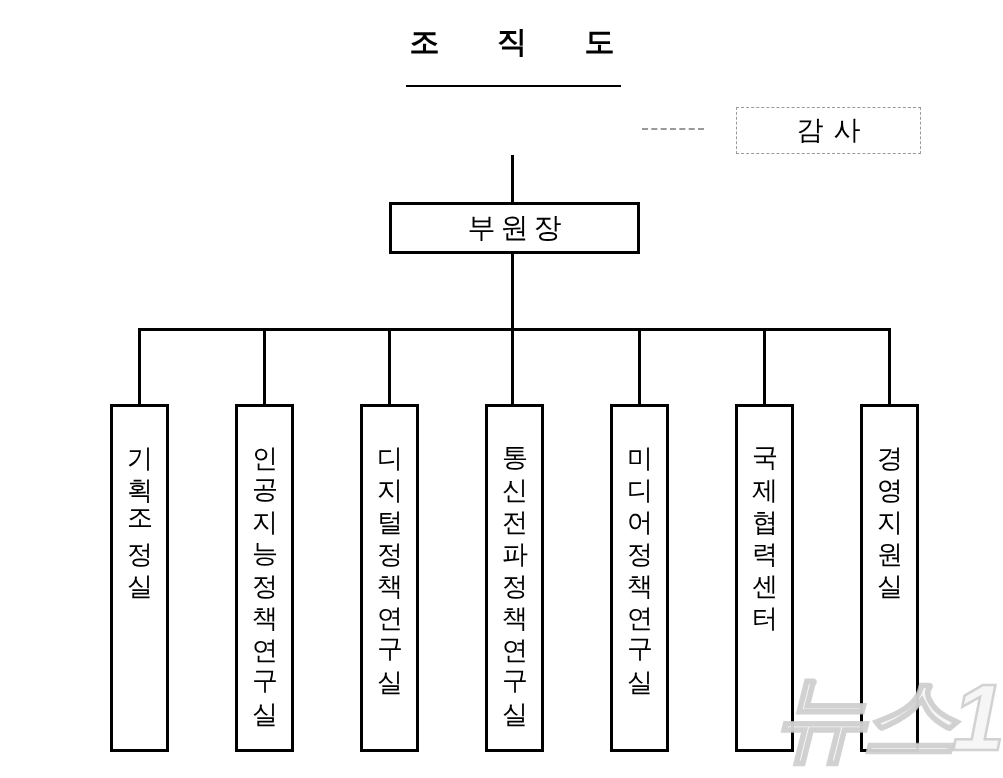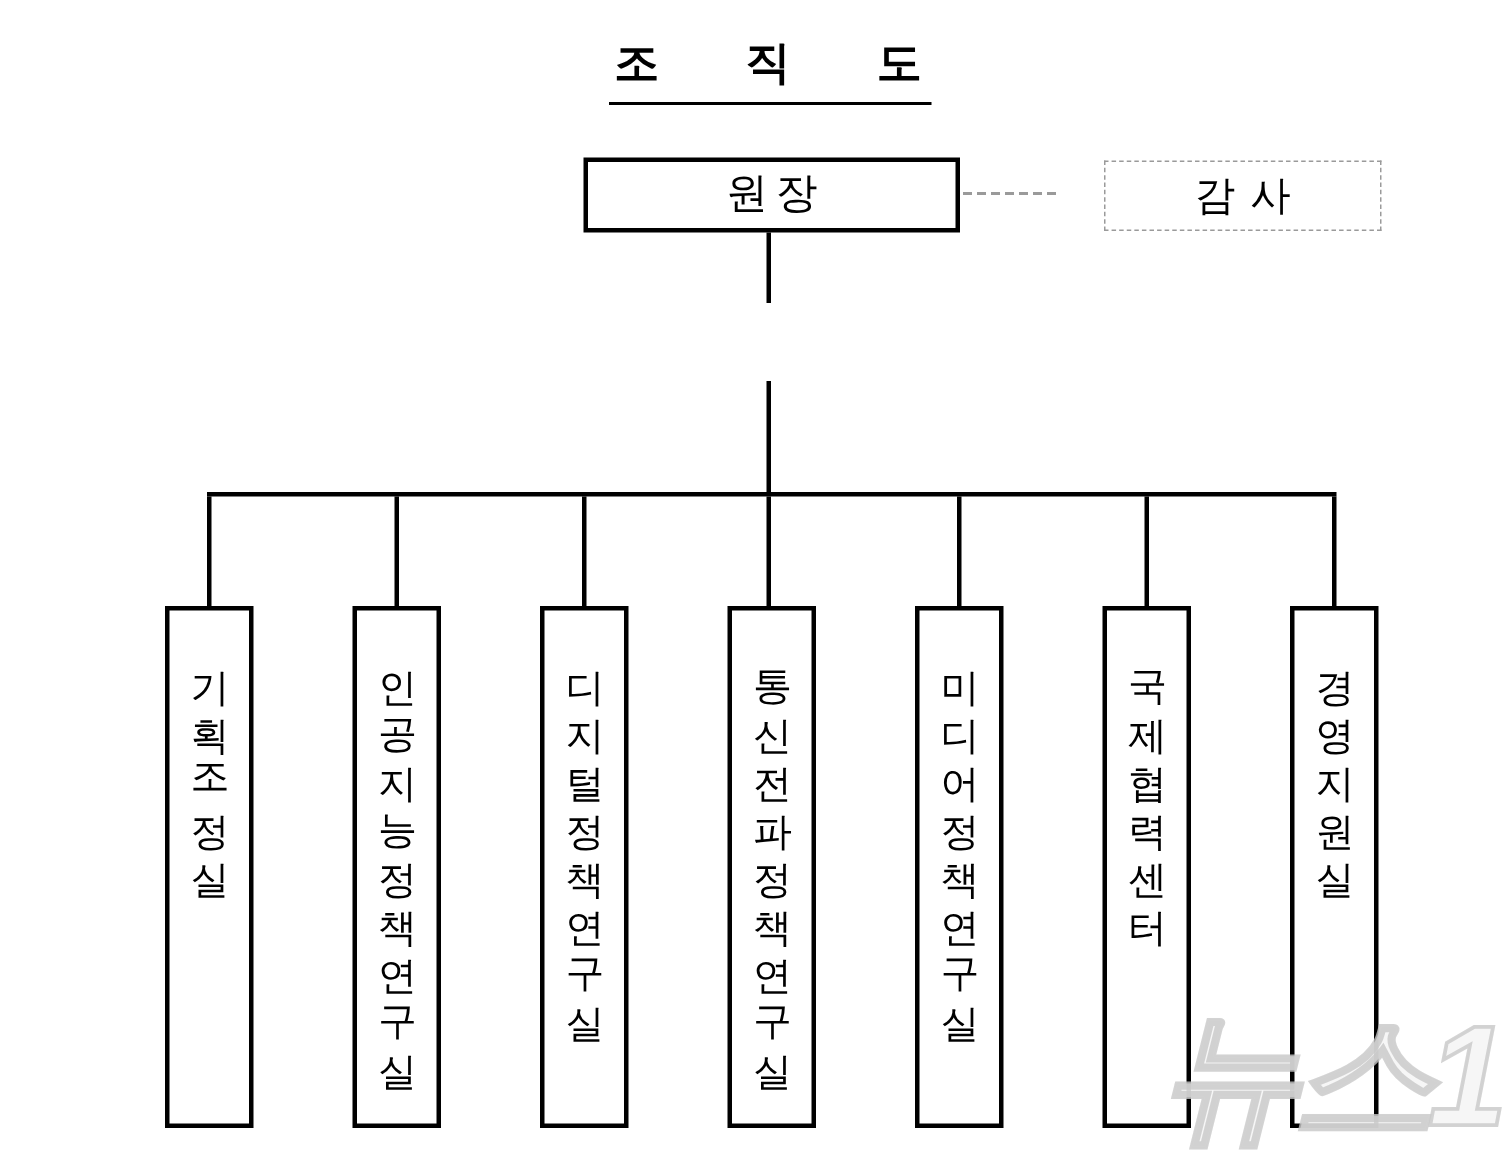--- a/index.html
+++ b/index.html
@@ -20,21 +20,21 @@
     left: 340px; top: 22px; width: 346px;
     text-align: center;
   }
   .title {
     display: inline-block;
     font-size: 30px;
     font-weight: bold;
     letter-spacing: 2px;
     word-spacing: 46px;
     border-bottom: 2px solid #000;
-    padding: 0 4px 5px 4px;
+    padding: 0 4px 22px 4px;
     white-space: nowrap;
   }
 
   
   .box {
     position: absolute;
     border: 3px solid #000;
     background: #fff;
     display: flex;
     align-items: center;
@@ -132,32 +132,32 @@
 </style>
 </head>
 <body>
 
 <div class="canvas">
 
   <div class="title-wrap">
     <span class="title">조 직 도</span>
   </div>
 
-  <div class="box box-director">
-    <span>원장</span>
-  </div>
 
   <div class="dash-h"></div>
 
   <div class="box-auditor">
     <span>감사</span>
   </div>
 
   <div class="vline v-director-deputy"></div>
 
+  <div class="box box-deputy">
+    <span>부원장</span>
+  </div>
 
   <div class="vline v-deputy-branch"></div>
 
   <div class="hline"></div>
 
   <div class="drop drop-0"></div>
   <div class="drop drop-1"></div>
   <div class="drop drop-2"></div>
   <div class="drop drop-3"></div>
   <div class="drop drop-4"></div>

